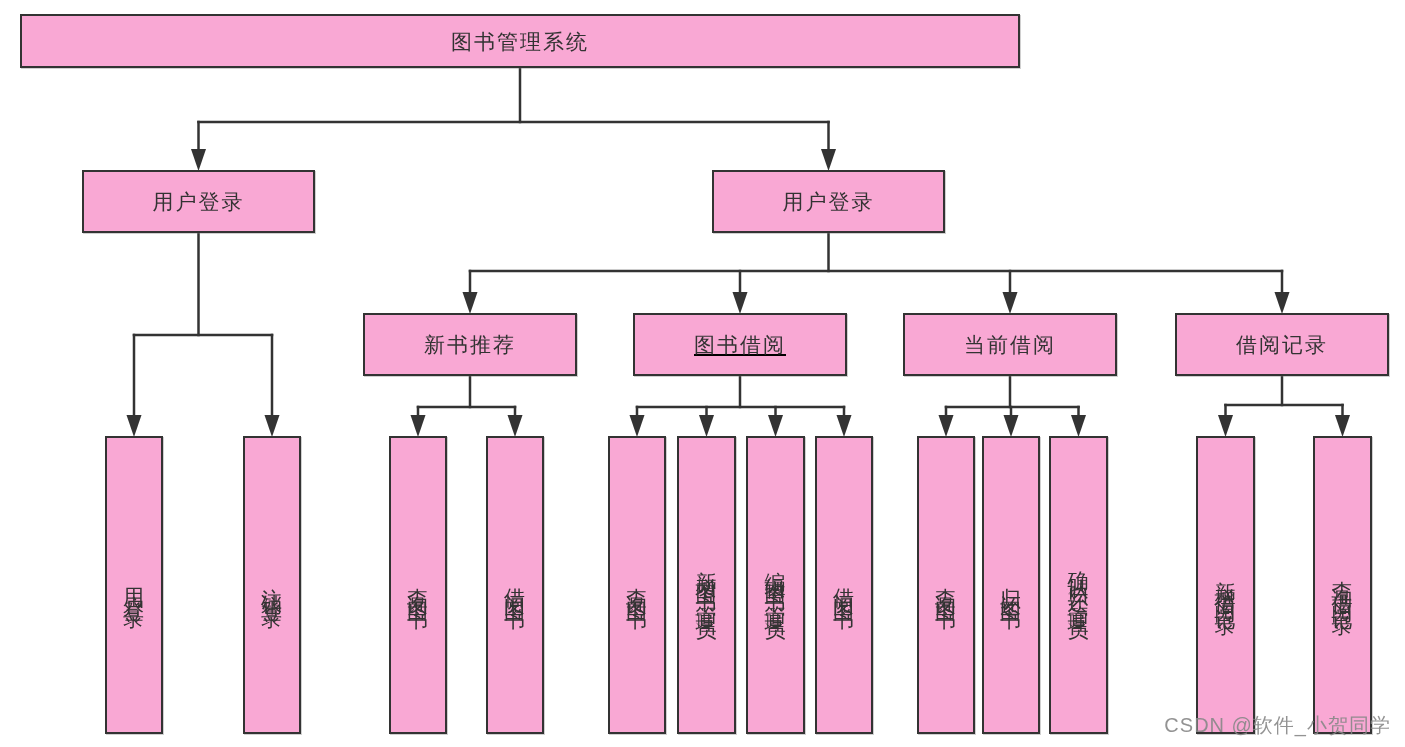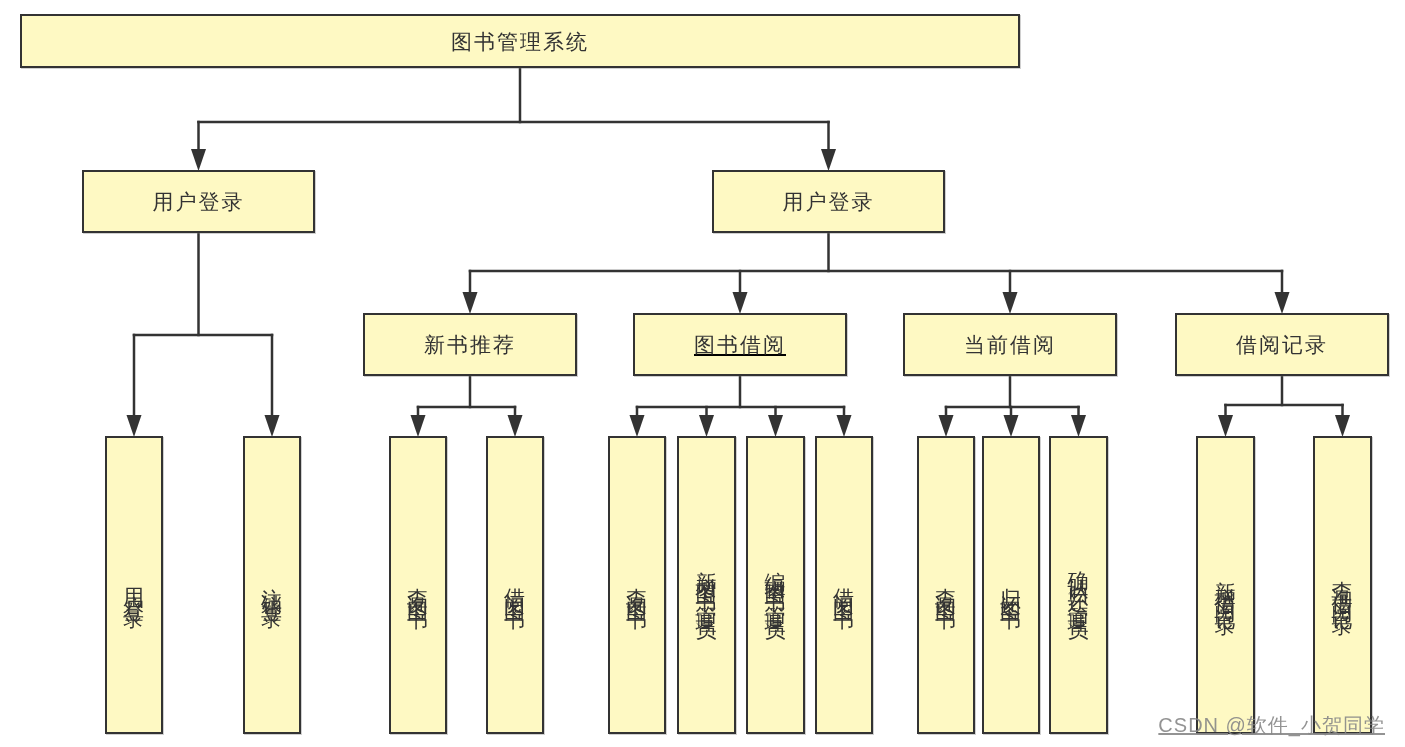--- a/index.html
+++ b/index.html
@@ -27,21 +27,21 @@
     stroke-width: 2.5;
     stroke-linecap: square;
   }
   .connectors polygon {
     fill: #333333;
     stroke: none;
   }
   .node {
     position: absolute;
     box-sizing: border-box;
-    background: #fef9c3;
+    background: #f9a8d4;
     border: 2.5px solid #333333;
     display: flex;
     align-items: center;
     justify-content: center;
     box-shadow: 1px 1px 0 rgba(120,120,120,0.35);
   }
   .node span {
     color: #333333;
     font-size: 21px;
     letter-spacing: 2px;
@@ -49,27 +49,26 @@
     line-height: 1;
   }
   .node.v span {
     writing-mode: vertical-rl;
     letter-spacing: 7px;
     font-size: 21px;
   }
   .watermark {
     position: absolute;
     top: 712px;
-    right: 20px;
+    right: 14px;
     font-size: 20px;
     letter-spacing: 1px;
     color: rgba(135, 135, 135, 0.9);
     z-index: 5;
     white-space: nowrap;
-    text-decoration: underline;
   }
 </style>
 </head>
 <body>
 
 <div class="canvas">
   <svg class="connectors" xmlns="http://www.w3.org/2000/svg" width="1405" height="747" viewBox="0 0 1405 747">
       <line x1="520" y1="68" x2="520" y2="122"></line>
       <line x1="198.5" y1="122" x2="828.5" y2="122"></line>
       <line x1="198.5" y1="122" x2="198.5" y2="153"></line>

